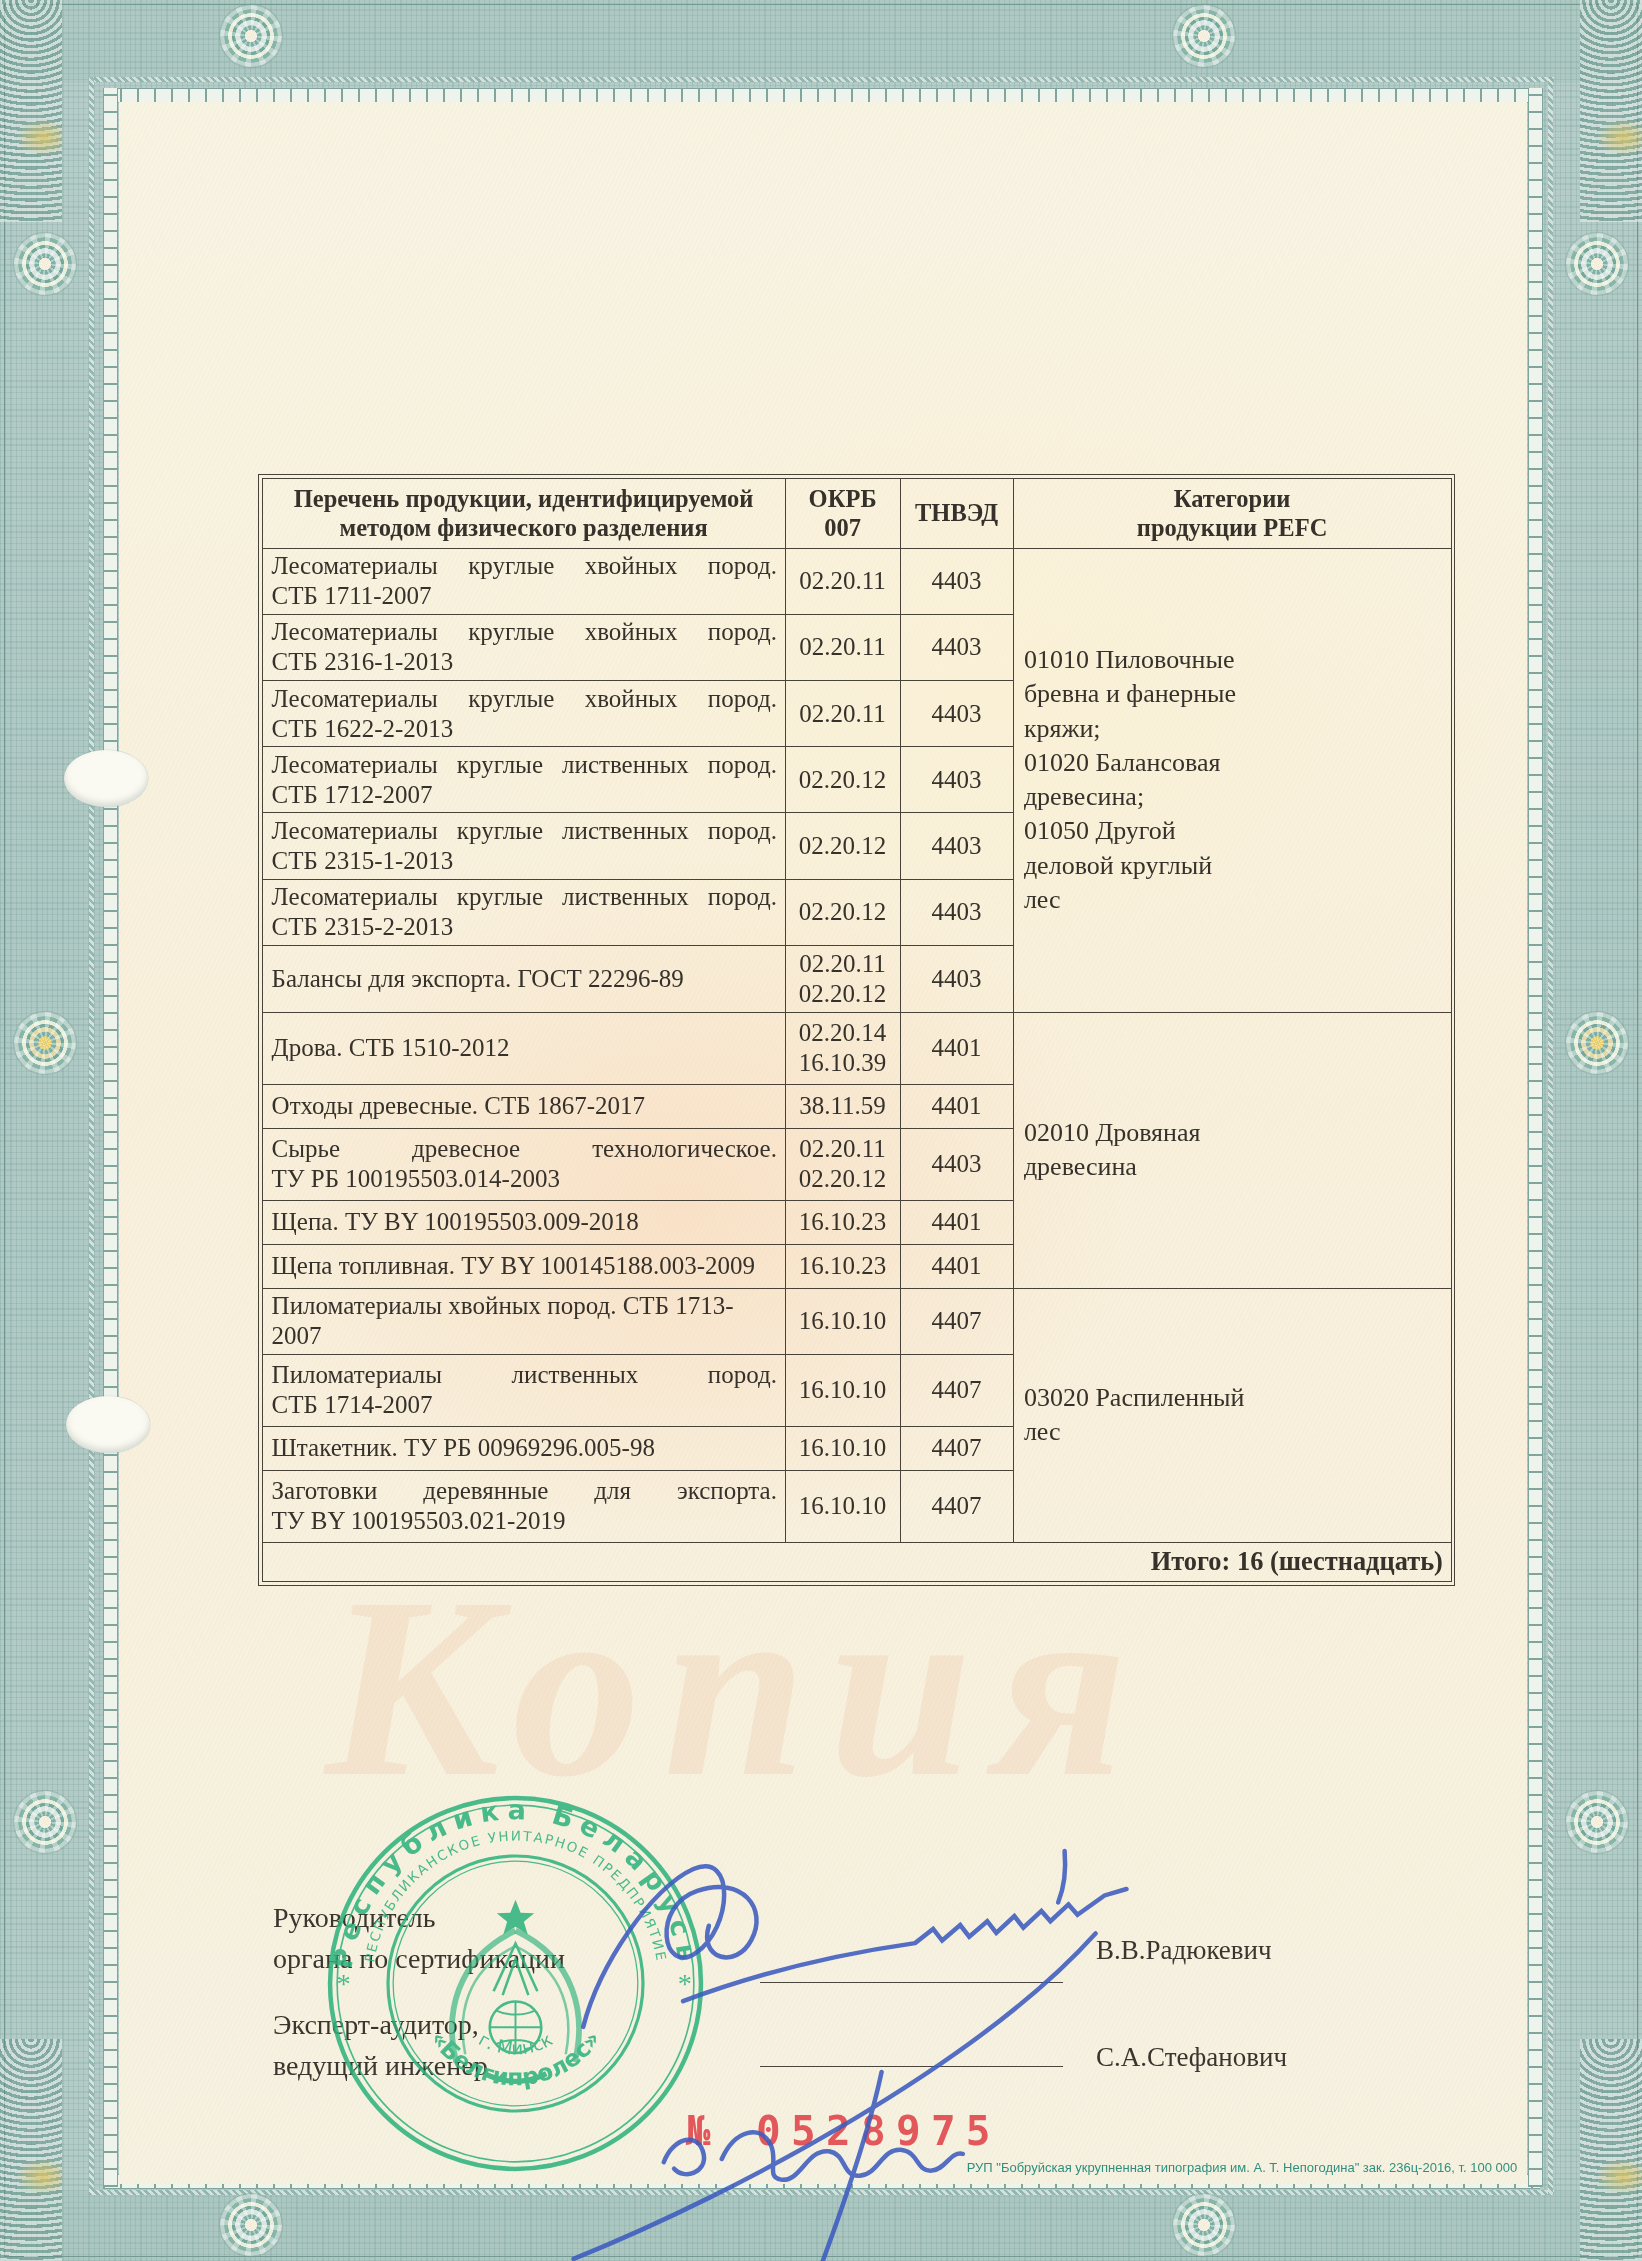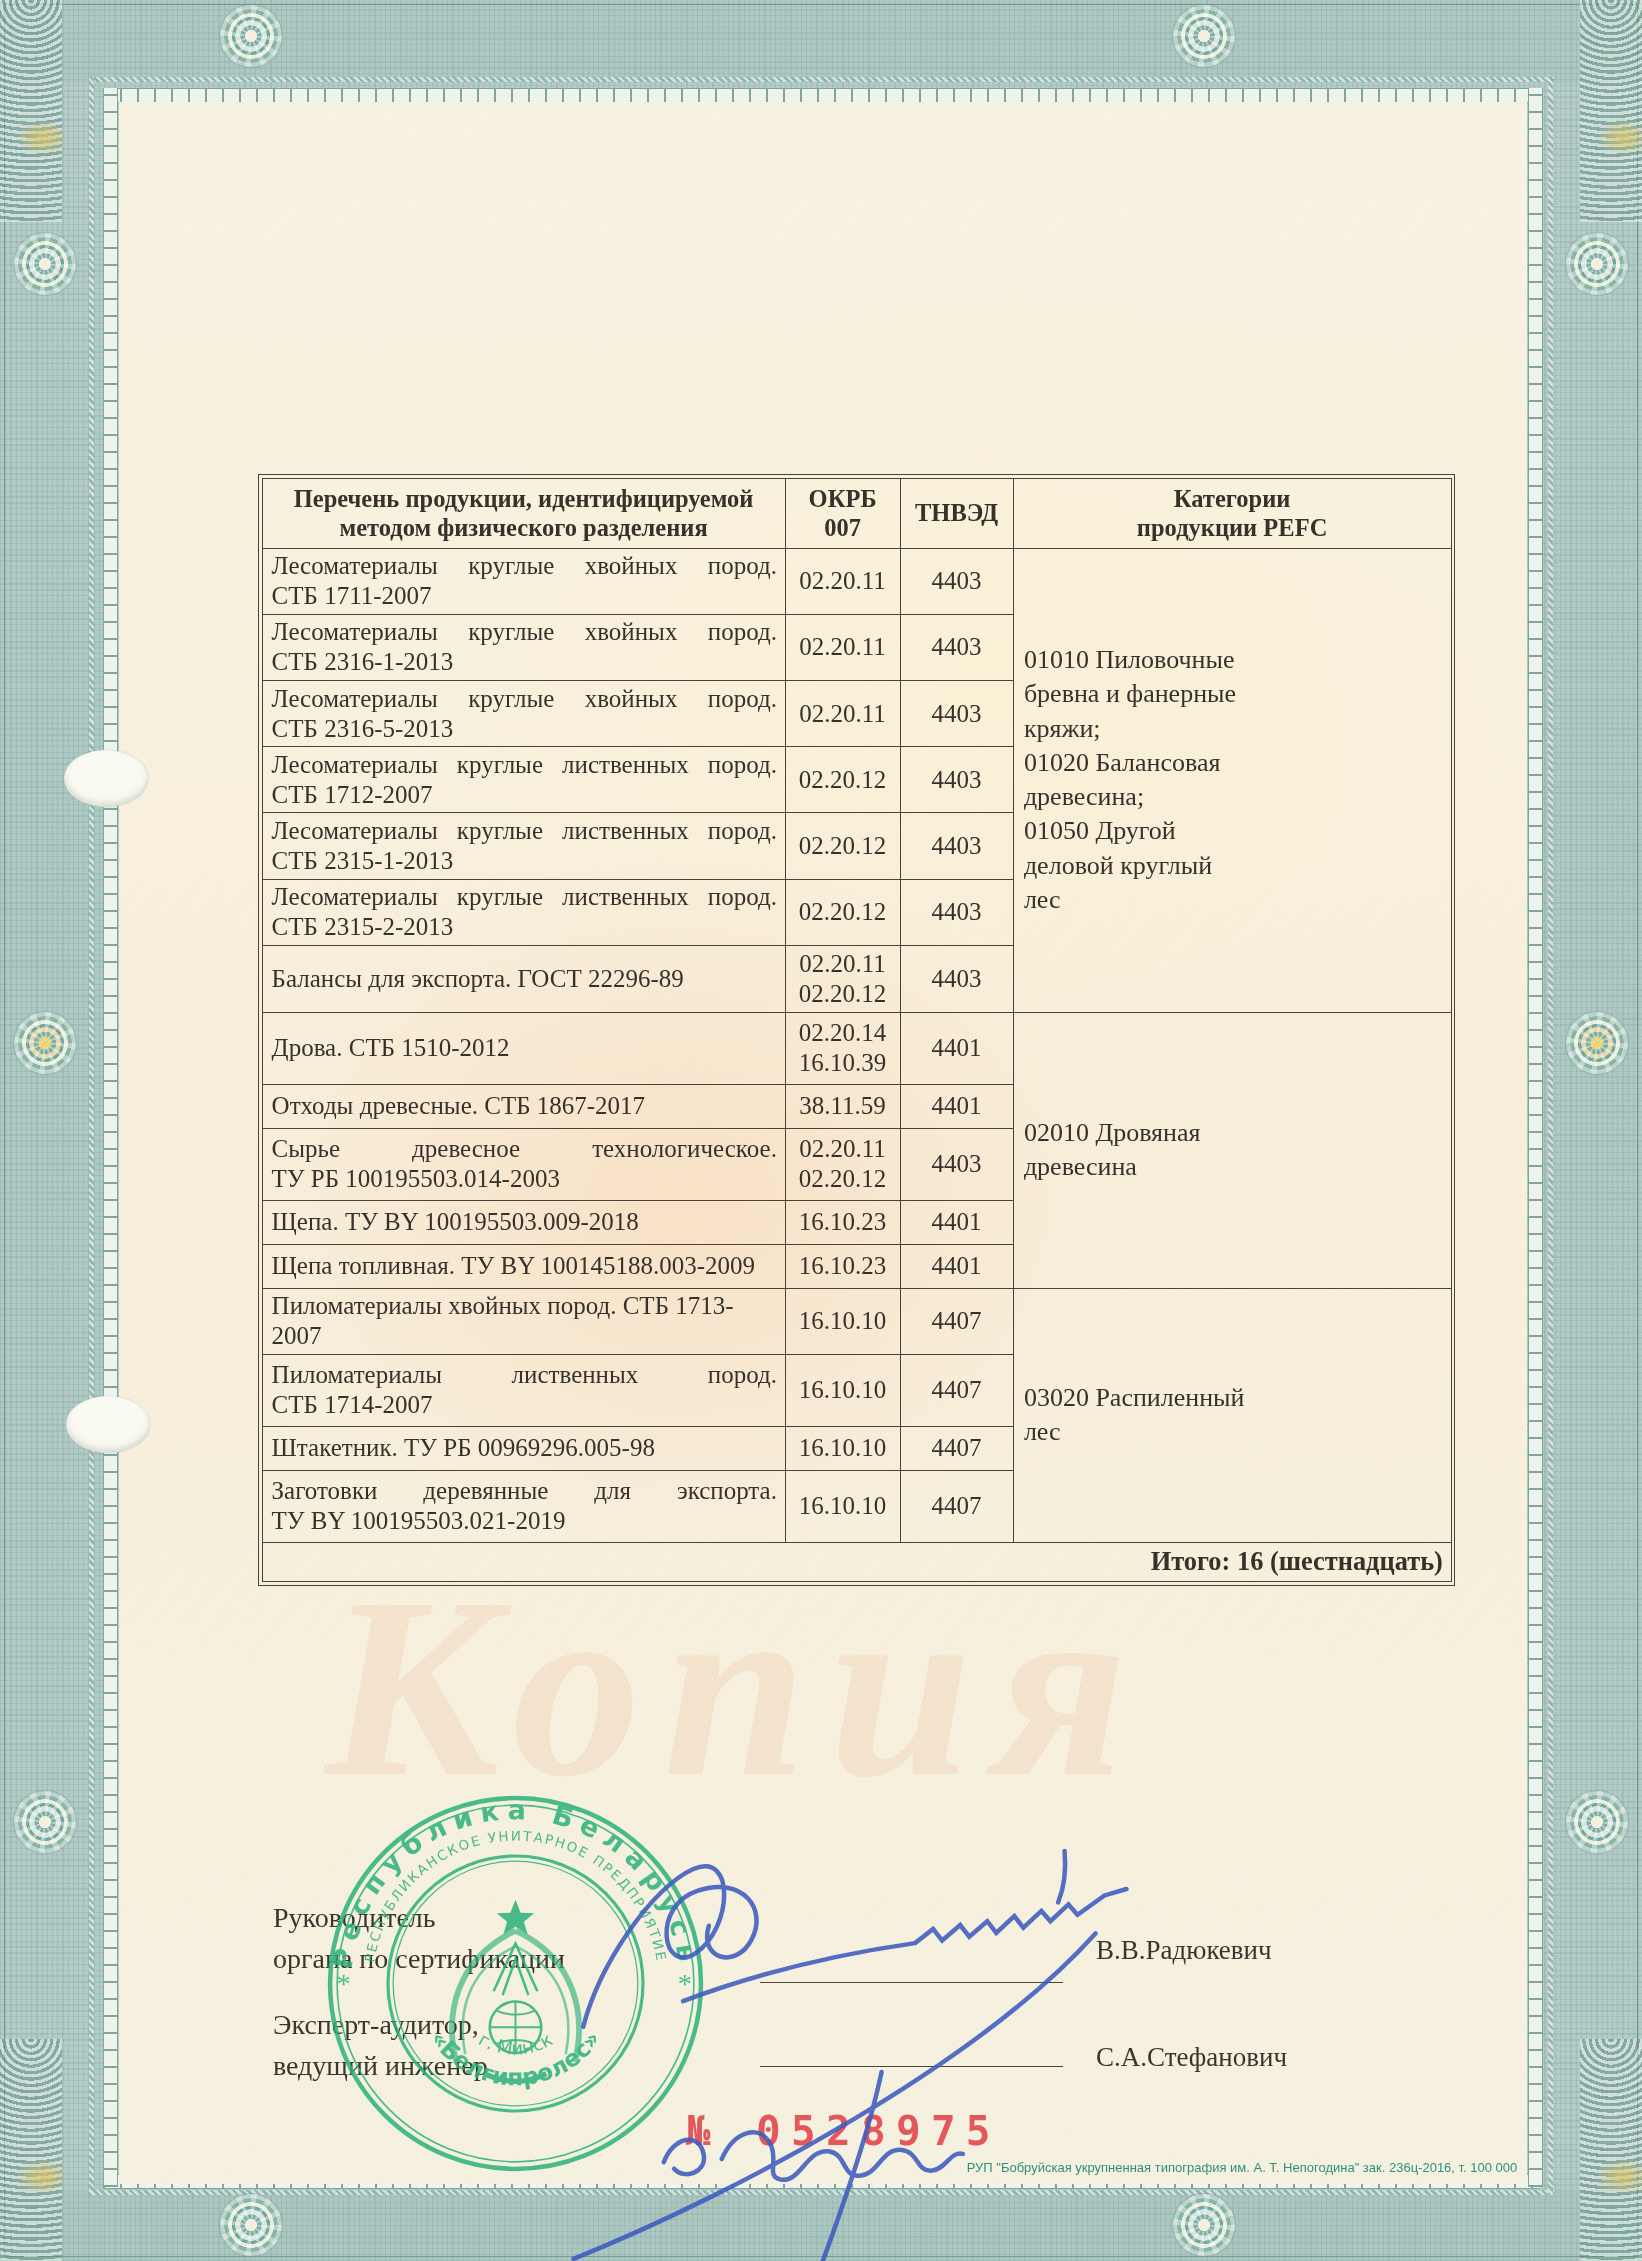--- a/index.html
+++ b/index.html
@@ -149,21 +149,21 @@
       <td class="pcell">
               <div class="l1 jlast">Лесоматериалы круглые хвойных пород.</div>
               <div class="l2">СТБ 2316-1-2013</div>
             </td>
       <td class="ocell prelines">02.20.11</td>
       <td class="tcell">4403</td>
     </tr>
     <tr class="ha">
       <td class="pcell">
               <div class="l1 jlast">Лесоматериалы круглые хвойных пород.</div>
-              <div class="l2">СТБ 2316-5-2013</div>
+              <div class="l2">СТБ 1622-2-2013</div>
             </td>
       <td class="ocell prelines">02.20.11</td>
       <td class="tcell">4403</td>
     </tr>
     <tr class="ha">
       <td class="pcell">
               <div class="l1 jlast">Лесоматериалы круглые лиственных пород.</div>
               <div class="l2">СТБ 1712-2007</div>
             </td>
       <td class="ocell prelines">02.20.12</td>

